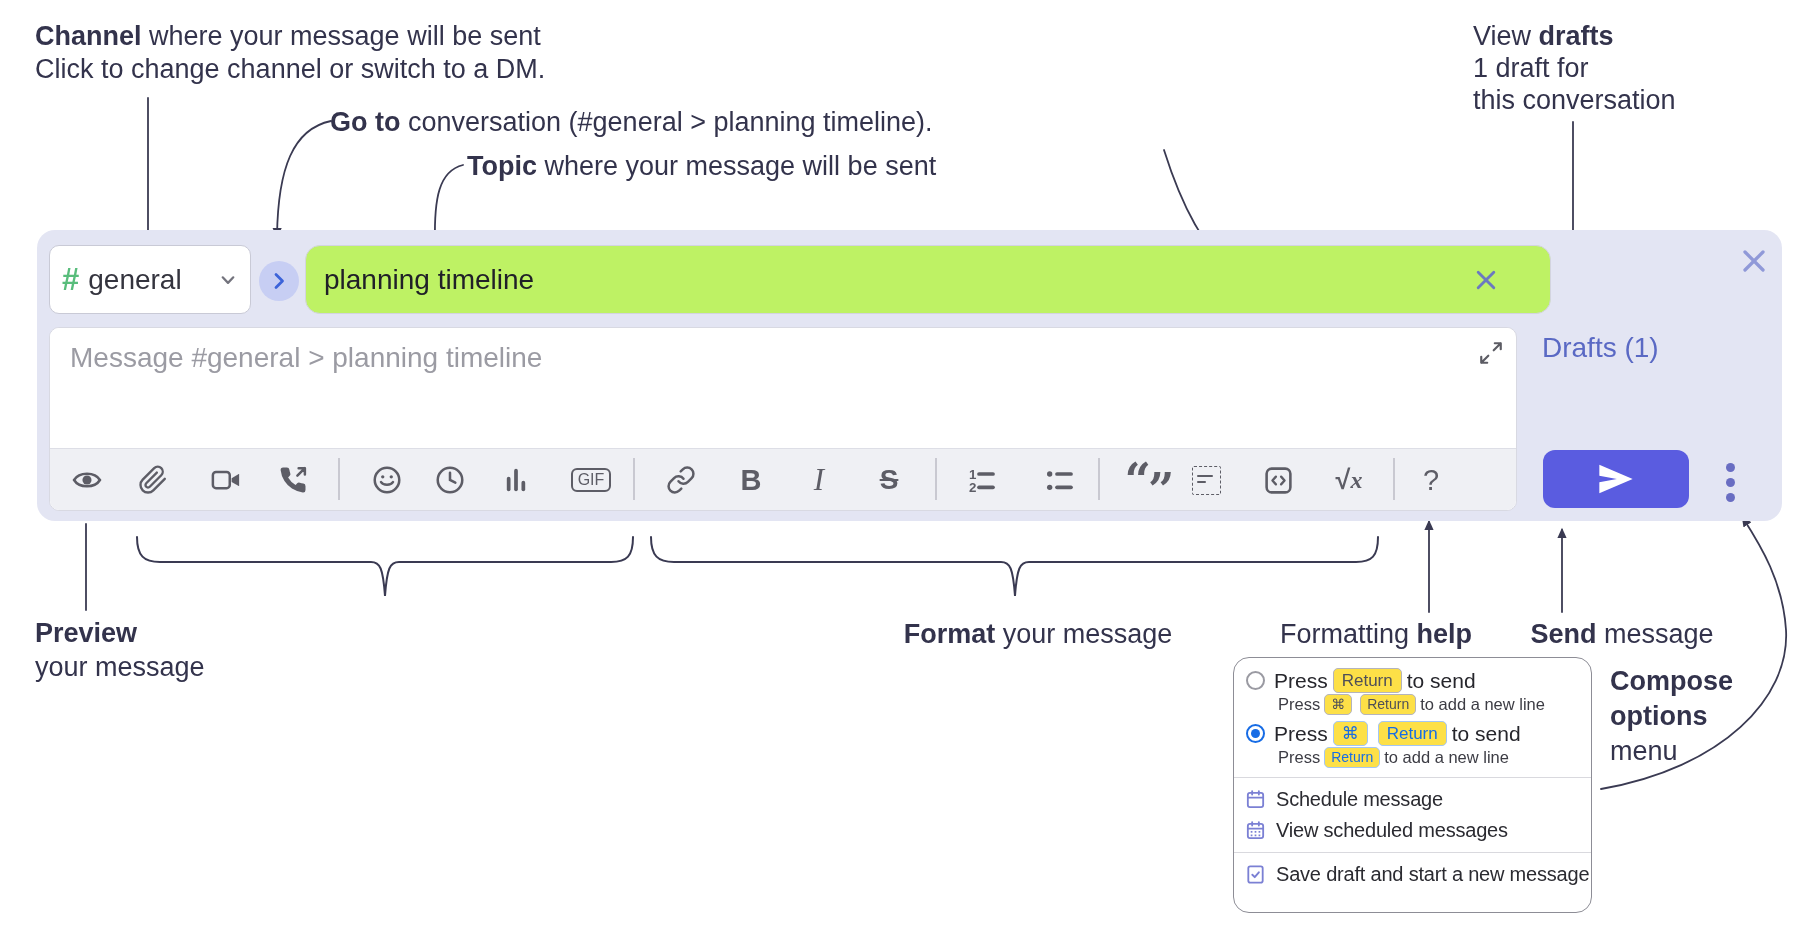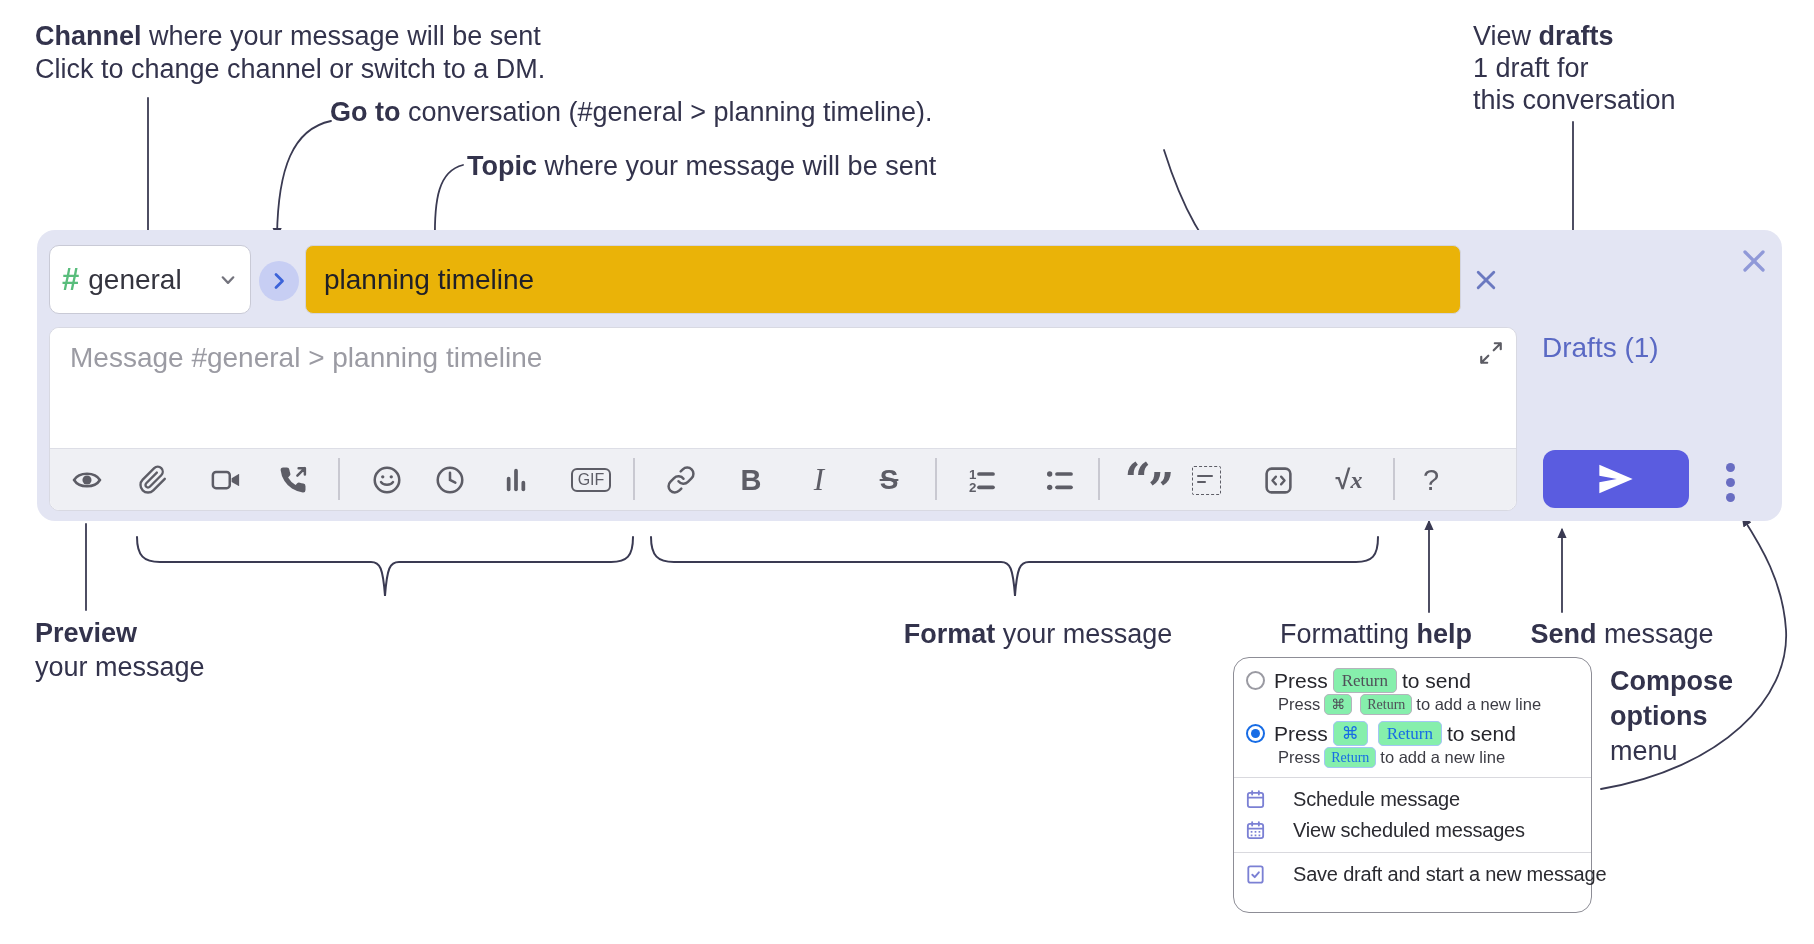--- a/index.html
+++ b/index.html
@@ -17,22 +17,22 @@
   
   .compose{position:absolute;left:37px;top:230px;width:1745px;height:291px;
     background:#e3e5f3;border-radius:18px}
   .pill{position:absolute;left:12px;top:15px;width:202px;height:69px;background:#fff;
     border:1.5px solid #c9cad6;border-radius:10px;box-sizing:border-box;
     display:flex;align-items:center;padding:0 12px;cursor:pointer}
   .hash{color:#58bd7b;font-weight:700;font-size:31px;margin-right:9px}
   .chname{font-size:28px;color:#34343e;flex:1}
   .gotobtn{position:absolute;left:222px;top:31px;width:40px;height:40px;border-radius:50%;
     background:#c7cef3;display:flex;align-items:center;justify-content:center}
-  .topicbox{position:absolute;left:268px;top:15px;width:1156px;height:69px;background:#eab308;
-    border:1.5px solid #d3d4df;border-radius:8px;box-sizing:border-box}
+  .topicbox{position:absolute;left:268px;top:15px;width:1246px;height:69px;background:#bef264;
+    border:1.5px solid #d3d4df;border-radius:15px;box-sizing:border-box}
   .topicbox input{position:absolute;left:16px;top:0;width:1130px;height:66px;border:none;outline:none;
     font-family:"Liberation Sans",sans-serif;font-size:28px;color:#202028;background:transparent}
   .clearx{position:absolute;left:1165px;top:19px;width:30px;height:30px;display:flex;
     align-items:center;justify-content:center;cursor:pointer}
   .msgpanel{position:absolute;left:12px;top:97px;width:1468px;height:184px;background:#fff;
     border:1.5px solid #d8d9e2;border-radius:10px;box-sizing:border-box;overflow:hidden}
   .msgpanel textarea{position:absolute;left:0;top:0;width:1420px;height:90px;border:none;outline:none;
     resize:none;padding:14px 20px;font-family:"Liberation Sans",sans-serif;font-size:28px;color:#202028}
   .msgpanel textarea::placeholder{color:#9b9ba3}
   .expandbtn{position:absolute;right:10px;top:10px;width:30px;height:30px;display:flex;
@@ -68,27 +68,27 @@
   
   .popup{position:absolute;left:1233px;top:657px;width:359px;height:256px;background:#fff;
     border:1.5px solid #8d8d96;border-radius:16px;box-sizing:border-box;padding:7px 0;
     font-size:21px;color:#26262c}
   .prow{display:flex;align-items:center;padding:3px 12px 0 12px;cursor:pointer}
   .prow-sub{padding:1px 12px 3px 44px;font-size:16.5px;color:#3c3c44;display:flex;align-items:center;cursor:default}
   .radio{width:19px;height:19px;border:2px solid #9a9aa2;border-radius:50%;margin-right:9px;
     box-sizing:border-box;flex:none}
   .radio.sel{border-color:#176ce5;display:flex;align-items:center;justify-content:center}
   .radio.sel::after{content:"";width:9px;height:9px;border-radius:50%;background:#176ce5}
-  kbd{font-family:Liberation Serif, serif;display:inline-block;border:1px solid #b4b4bc;
-    border-radius:5px;background:#86efac;color:#4f4f58;font-size:17px;line-height:23px;
+  kbd{font-family:Liberation Sans, sans-serif;display:inline-block;border:1px solid #b4b4bc;
+    border-radius:5px;background:#fde047;color:#4f4f58;font-size:17px;line-height:23px;
     padding:0 8px;margin:0 5px}
   .prow-sub kbd{font-size:14px;line-height:19px;padding:0 6px;margin:0 4px}
   kbd.blue{color:#176ce5;border-color:#a4c6f4}
   .pdiv{border-top:1px solid #d9d9de;margin:6px 0}
-  .pitem{display:flex;align-items:center;gap:26px;padding:4px 10px;font-size:20px;
+  .pitem{display:flex;align-items:center;gap:9px;padding:4px 10px;font-size:20px;
     letter-spacing:-0.2px;color:#2b2b31;cursor:pointer;white-space:nowrap}
   .pitem svg{flex:none}
 </style>
 </head>
 <body>
 
 <div class="canvas">
 
   <svg class="overlay">
     <defs>
@@ -106,21 +106,21 @@
     <path class="ln" d="M1562,612 L1562,530" marker-end="url(#ah)"></path>
     <path class="ln" d="M1601,789 C1722,768 1790,698 1786,630 C1783,582 1761,546 1743,518" marker-end="url(#ah)"></path>
     <path class="brace" d="M137,537 C137,556 144,562 160,562 L371,562 C380,562 383,568 385,596 C387,568 390,562 399,562 L611,562 C627,562 633,556 633,537"></path>
     <path class="brace" d="M651,537 C651,556 658,562 674,562 L1001,562 C1010,562 1013,568 1015,596 C1017,568 1020,562 1029,562 L1356,562 C1372,562 1378,556 1378,537"></path>
   </svg>
 
   <div class="ann" style="left:35px;top:20px">
     <div><b>Channel</b><span> where your message will be sent</span></div>
     <div class="it">Click to change channel or switch to a DM.</div>
   </div>
-  <div class="ann" style="left:330px;top:96px">
+  <div class="ann" style="left:330px;top:106px">
     <b>Go to</b><span> conversation (#general &gt; planning timeline).</span>
   </div>
   <div class="ann" style="left:467px;top:150px">
     <b>Topic</b><span> where your message will be sent</span>
   </div>
   <div class="ann" style="left:1473px;top:20px;line-height:32px">
     <div><span>View </span><b>drafts</b></div>
     <div class="it">1 draft for</div>
     <div class="it">this conversation</div>
   </div>

